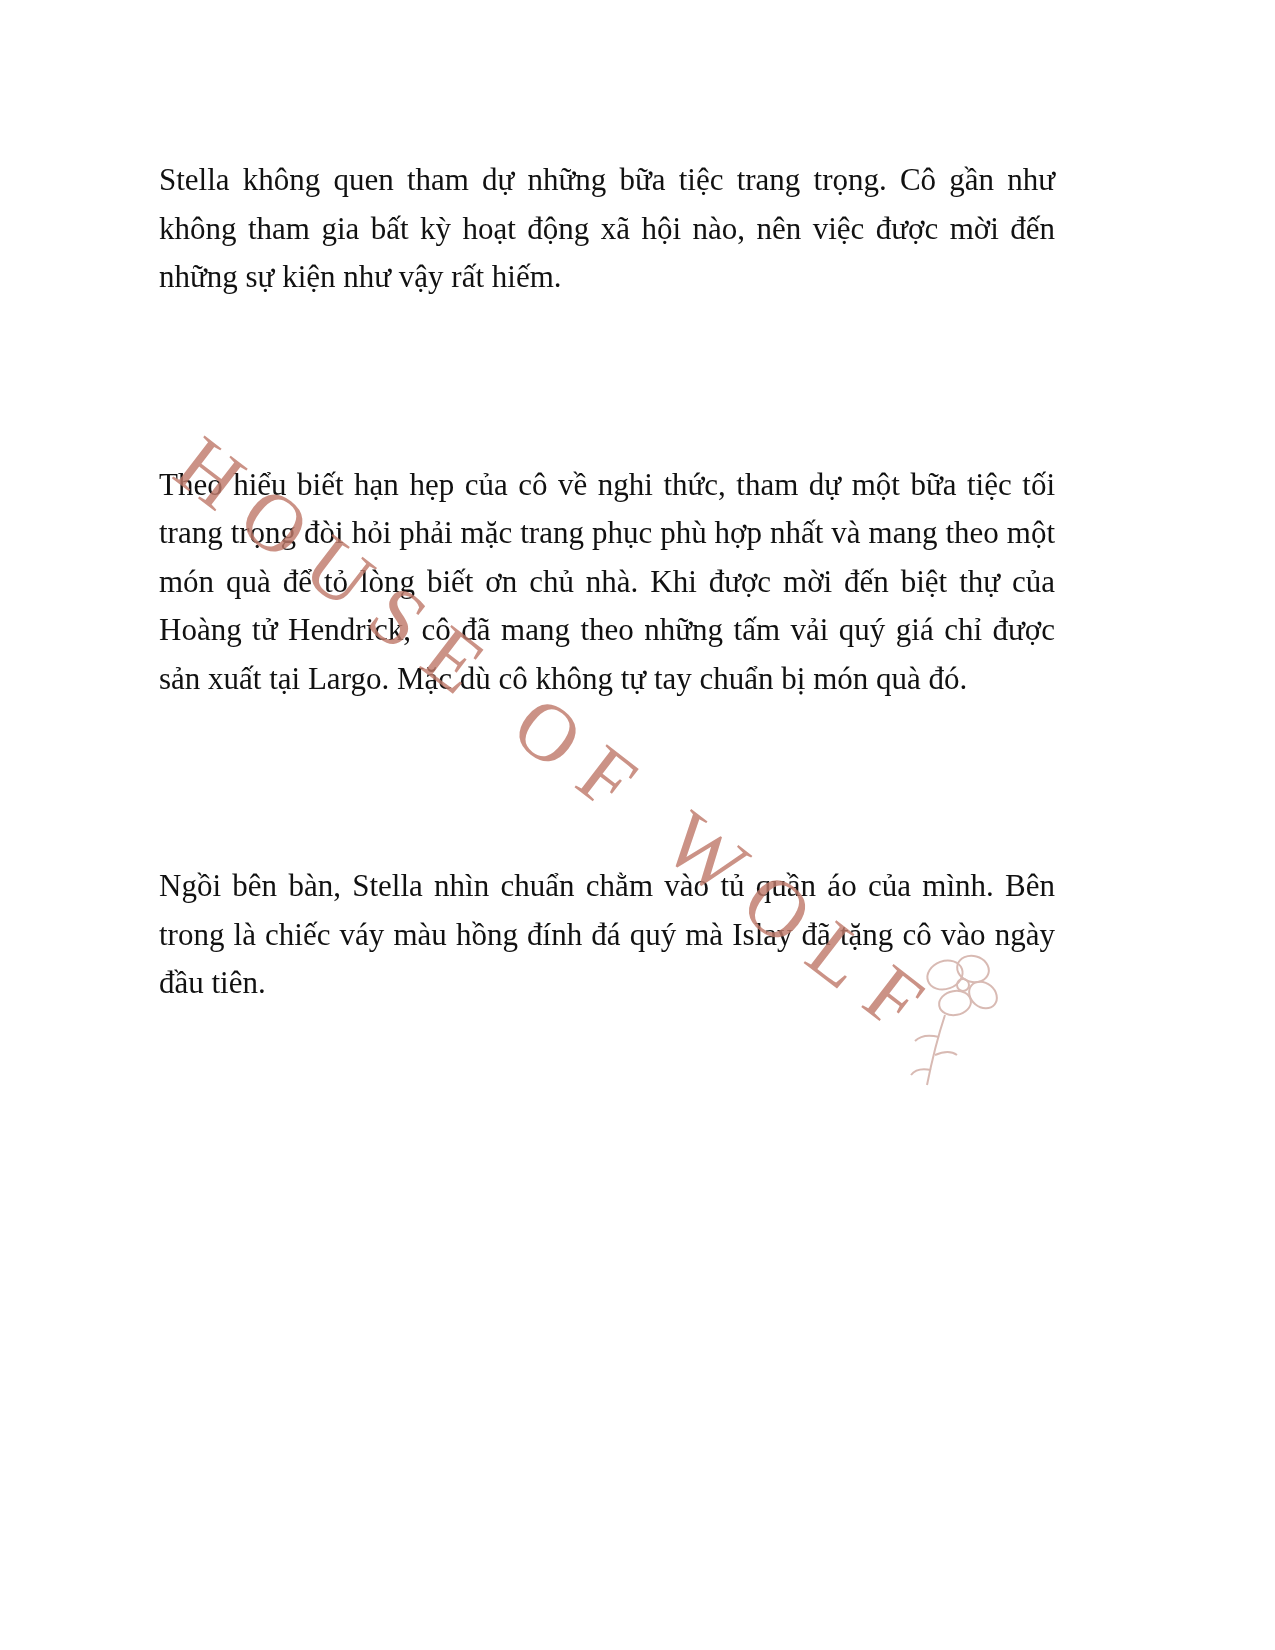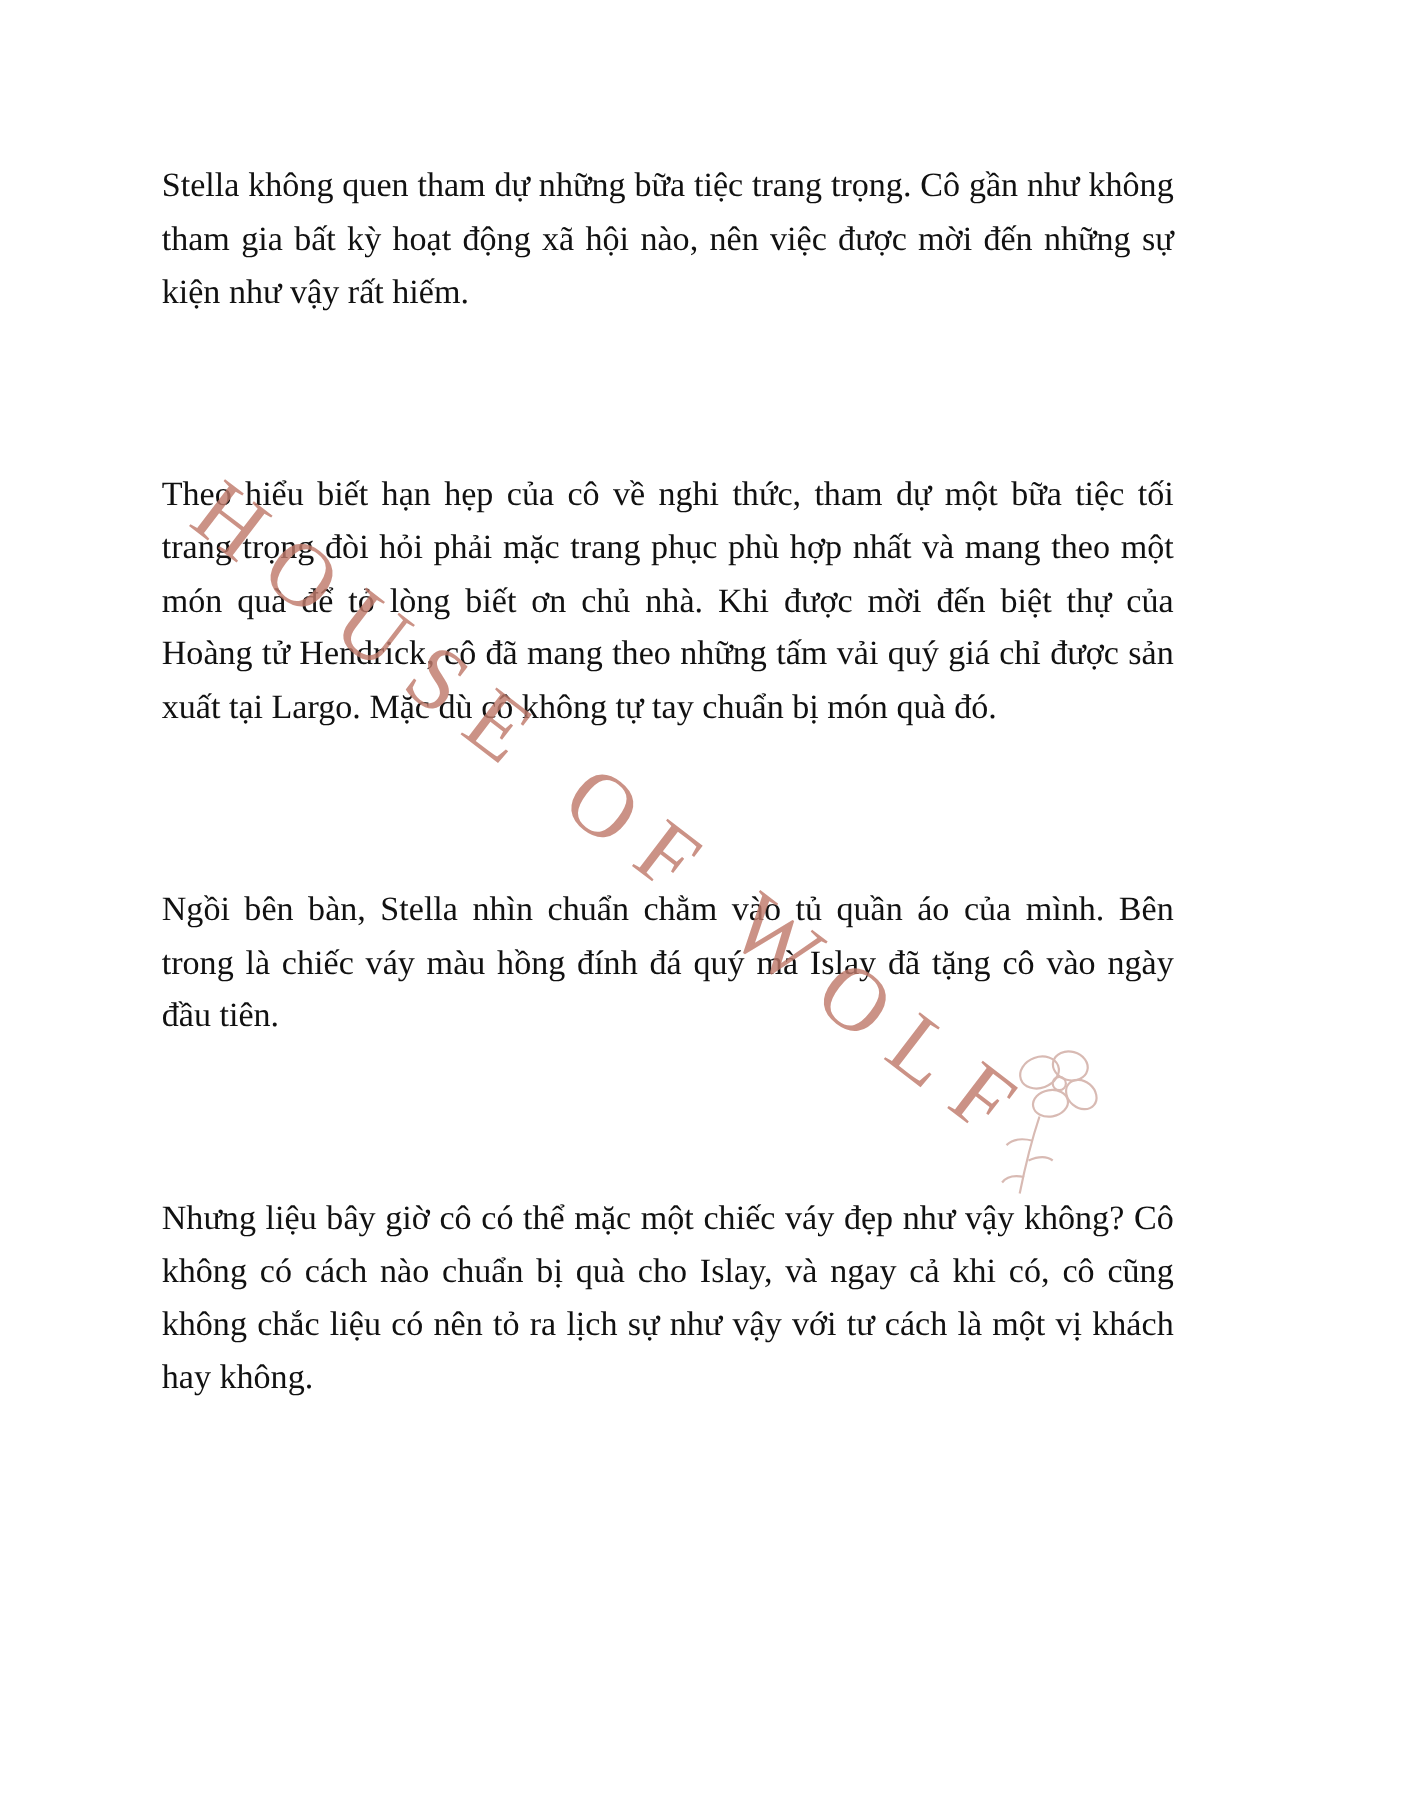--- a/index.html
+++ b/index.html
@@ -25,21 +25,21 @@
       left: 143px;
       top: 140px;
       width: 928px;
       font-family: "Liberation Serif", "DejaVu Serif", serif;
       font-size: 31px;
       line-height: 48.5px;
       color: #111111;
       z-index: 1;
     }
     .content p {
-      margin: 4px;
+      margin: 16px;
       text-align: justify;
       text-align-last: left;
     }
     .gap { height: 127px; }
     .watermark {
       position: absolute;
       left: 0; top: 0;
       width: 1275px; height: 1650px;
       pointer-events: none;
       z-index: 2;
@@ -62,21 +62,20 @@
 <body>
 
 <div class="page">
   <div class="content">
     <p>Stella không quen tham dự những bữa tiệc trang trọng. Cô gần như không tham gia bất kỳ hoạt động xã hội nào, nên việc được mời đến những sự kiện như vậy rất hiếm.</p>
     <div class="gap"></div>
     <p>Theo hiểu biết hạn hẹp của cô về nghi thức, tham dự một bữa tiệc tối trang trọng đòi hỏi phải mặc trang phục phù hợp nhất và mang theo một món quà để tỏ lòng biết ơn chủ nhà. Khi được mời đến biệt thự của Hoàng tử Hendrick, cô đã mang theo những tấm vải quý giá chỉ được sản xuất tại Largo. Mặc dù cô không tự tay chuẩn bị món quà đó.</p>
     <div class="gap"></div>
     <p>Ngồi bên bàn, Stella nhìn chuẩn chằm vào tủ quần áo của mình. Bên trong là chiếc váy màu hồng đính đá quý mà Islay đã tặng cô vào ngày đầu tiên.</p>
     <div class="gap"></div>
-    <p>Nhưng liệu bây giờ cô có thể mặc một chiếc váy đẹp như vậy không? Cô không có cách nào chuẩn bị quà cho Islay, và ngay cả khi có, cô cũng không chắc liệu có nên tỏ ra lịch sự như vậy với tư cách là một vị khách hay không.</p>
     <div class="gap"></div>
   </div>
 
   <div class="watermark">
     <div class="wm-text">HOUSE OF WOLF</div>
     <svg width="120" height="160" viewBox="0 0 120 160" style="position:absolute;left:905px;top:945px;opacity:0.55;">
       <g fill="none" stroke="#b98276" stroke-width="2">
         <ellipse cx="40" cy="30" rx="18" ry="14" transform="rotate(-20 40 30)"></ellipse>
         <ellipse cx="68" cy="24" rx="16" ry="13" transform="rotate(15 68 24)"></ellipse>
         <ellipse cx="78" cy="50" rx="15" ry="12" transform="rotate(40 78 50)"></ellipse>

